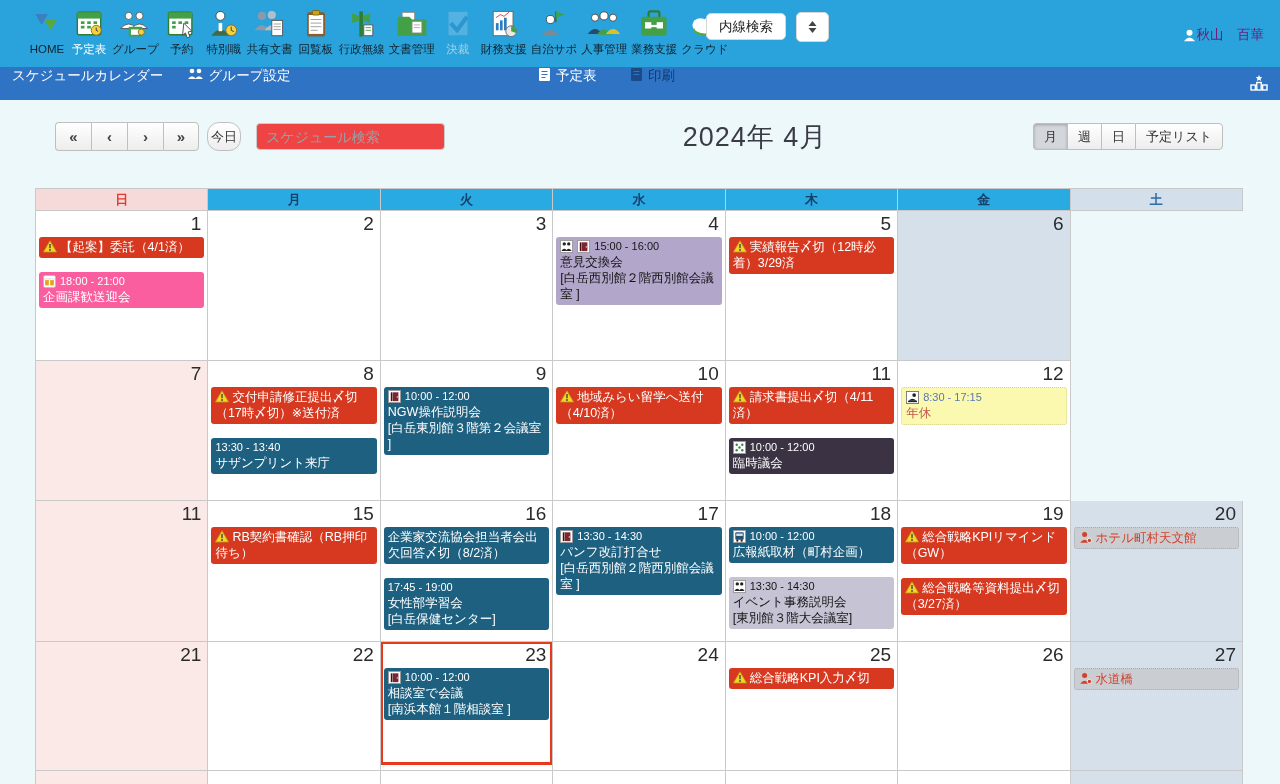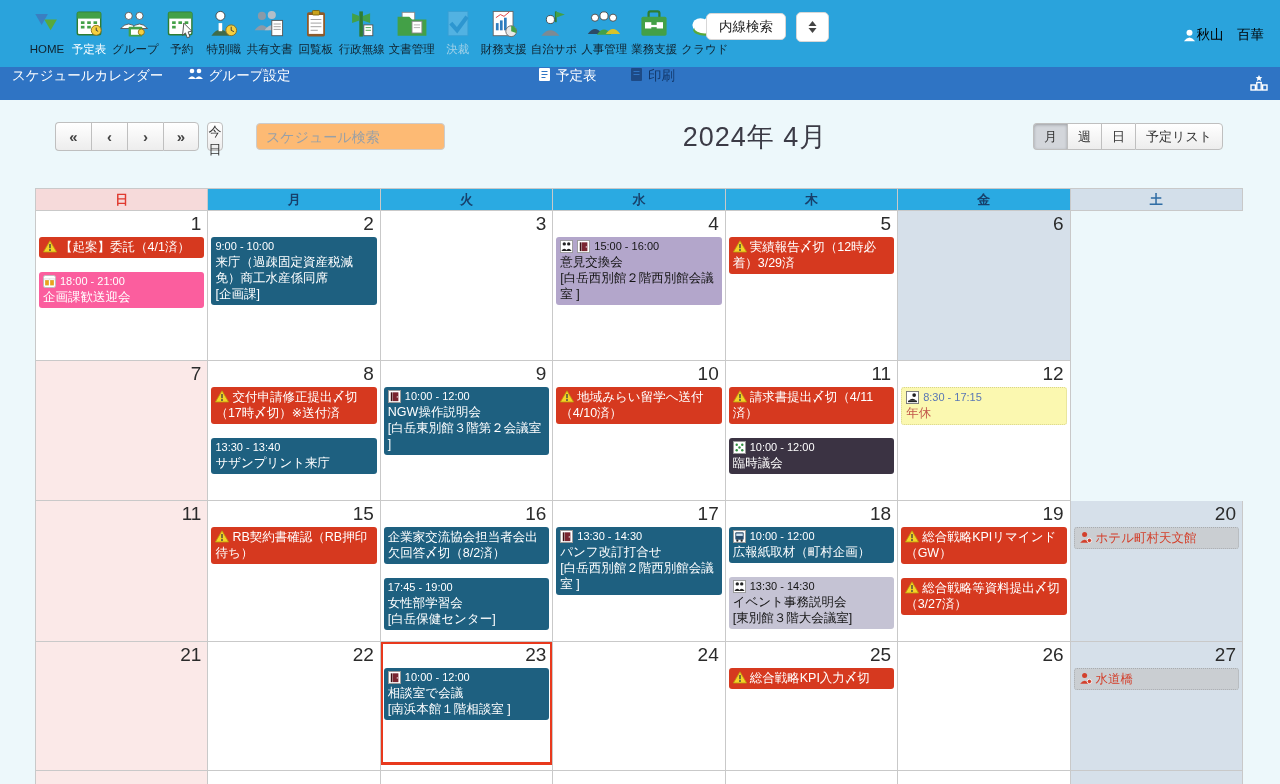--- a/index.html
+++ b/index.html
@@ -12,36 +12,36 @@
   .tb-items { position:absolute; left:26px; top:6px; display:flex; align-items:flex-end; }
   .tb-item { min-width:42px; padding:0 2px; text-align:center; cursor:pointer; }
   .tb-item .icon { display:flex; justify-content:center; height:36px; align-items:center; }
   .tb-label { font-size:11.5px; color:#10222e; white-space:nowrap; line-height:15px; }
   .tb-item.active .tb-label { color:#ffffff; }
   .tb-item.disabled { cursor:default;text-align:center; }
   .tb-item.disabled .tb-label { color:#9ed0e8; }
   .tb-item.disabled .icon { opacity:.5; }
   .ext-input { position:absolute; left:706px; top:13px; width:80px; height:27px; border:1px solid #d7d7d7; border-radius:5px; background:#fff; font-size:13.5px; text-align:center; color:#222; font-family:inherit; }
   .ext-spin { position:absolute; left:796px; top:12px; width:33px; height:30px; background:#fff; border:1px solid #d7d7d7; border-radius:5px; display:flex; align-items:center; justify-content:center; cursor:pointer; }
-  .user-chip { position:absolute; right:16px; top:26px; display:flex; align-items:center; color:#000000; font-size:13.5px; cursor:pointer; }
+  .user-chip { position:absolute; right:16px; top:26px; display:flex; align-items:center; color:#701a75; font-size:13.5px; cursor:pointer; }
 
   
   .menubar { position:absolute; top:67px; left:0; width:1280px; height:33px; background:#2f74c4; color:#fff; font-size:13.5px; }
   .mb-item { position:absolute; top:0; height:33px; display:flex; align-items:flex-start; gap:5px; cursor:pointer; white-space:nowrap; }
   .mb-item.muted { color:rgba(13,44,88,.85); cursor:default; }
   .mb-podium { position:absolute; right:12px; top:8px; cursor:pointer; }
 
   
   .btn { background:linear-gradient(#ffffff,#ededed); border:1px solid #bfbfbf; color:#444; font-family:inherit; cursor:pointer; }
   .pager { position:absolute; left:55px; top:122px; display:flex; }
   .pager .btn { width:36px; height:29px; font-size:15px; font-weight:bold; border-right-width:0; }
   .pager .btn:first-child { border-radius:4px 0 0 4px; }
   .pager .btn:last-child { border-radius:0 4px 4px 0; border-right-width:1px; }
-  .today-btn { position:absolute; left:207px; top:122px; width:16px; height:29px; font-size:13px; border-radius:4px; color:#333; }
-  .sched-search { position:absolute; left:256px; top:123px; width:189px; height:27px; border:1px solid #ccc; border-radius:4px; padding:0 9px; font-size:14px; font-family:inherit; color:#333; background:#fdba74; }
+  .today-btn { position:absolute; left:207px; top:122px; width:34px; height:29px; font-size:13px; border-radius:12px; color:#333; }
+  .sched-search { position:absolute; left:256px; top:123px; width:189px; height:27px; border:1px solid #ccc; border-radius:4px; padding:0 9px; font-size:14px; font-family:inherit; color:#333; background:#ef4444; }
   .sched-search::placeholder { color:#9aa0a6; }
   .cal-title { position:absolute; left:560px; top:119px; width:390px; text-align:center; font-size:27px; color:#3b3b46; letter-spacing:1px; }
   .views { position:absolute; right:57px; top:123px; display:flex; }
   .views .btn { height:27px; font-size:13px; padding:0 10px; border-right-width:0; color:#333; }
   .views .btn:first-child { border-radius:4px 0 0 4px; }
   .views .btn:last-child { border-radius:0 4px 4px 0; border-right-width:1px; }
   .views .btn.active { background:#d3d6db; box-shadow:inset 0 1px 3px rgba(0,0,0,.25); }
 
   
   .calendar { position:absolute; left:35px; top:188px; width:1208px; border-top:1px solid #c9c9c9; border-left:1px solid #c9c9c9; }
@@ -401,29 +401,20 @@
                 </svg>
               </span>
               <span>18:00 - 21:00</span>
             </div>
             <div class="ev-title">企画課歓送迎会</div>
           </div>
         </div>
       </div>
       <div class="day" style="height: 150px;">
         <div class="date-num">2</div>
-        <div class="events">
-          <div class="ev ev-teal">
-            <div class="ev-time">
-              <span>9:00 - 10:00</span>
-            </div>
-            <div class="ev-title">来庁（過疎固定資産税減免）商工水産係同席</div>
-            <div class="ev-loc">[企画課]</div>
-          </div>
-        </div>
       </div>
       <div class="day" style="height: 150px;">
         <div class="date-num">3</div>
         <div class="events"></div>
       </div>
       <div class="day" style="height: 150px;">
         <div class="date-num">4</div>
         <div class="events">
           <div class="ev ev-purple">
             <div class="ev-time">

